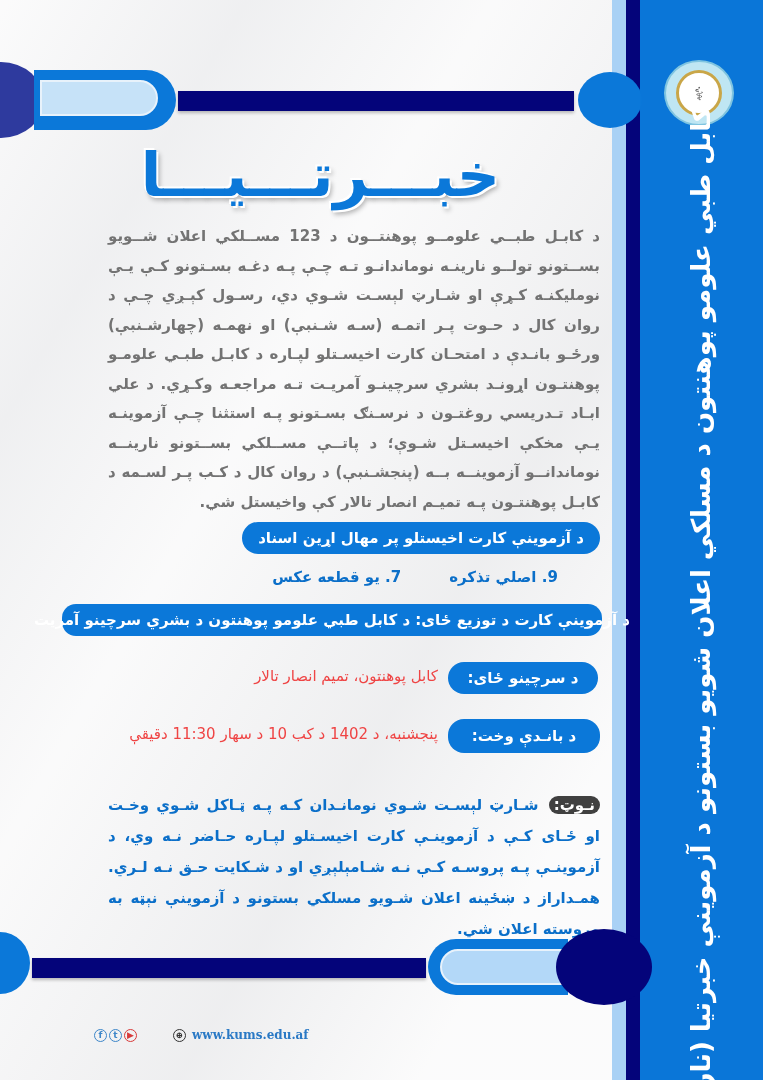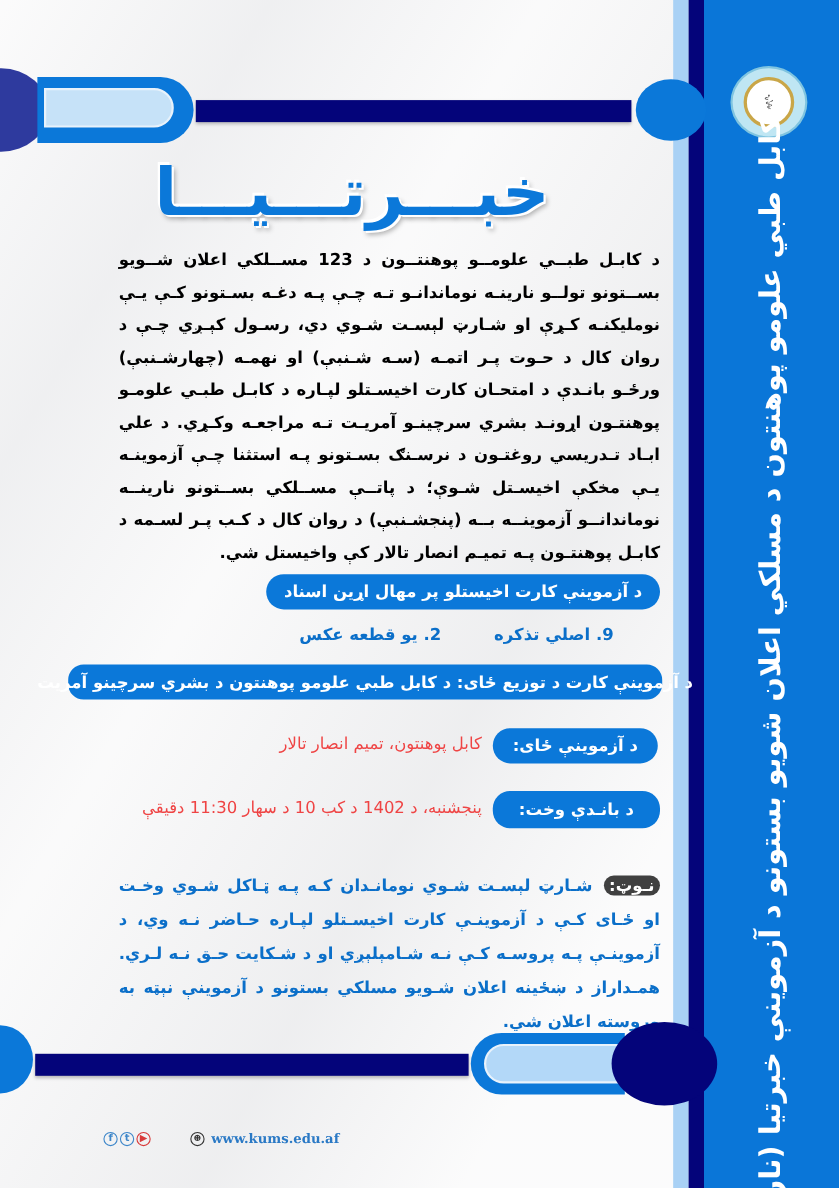--- a/index.html
+++ b/index.html
@@ -42,30 +42,30 @@
   .deco-top-bar { position: absolute; left: 178px; top: 91px; width: 396px; height: 20px; background: #04047a; box-shadow: 0 2px 3px rgba(0,0,0,0.25); }
   .deco-top-dot { position: absolute; left: 578px; top: 72px; width: 64px; height: 56px; border-radius: 50%; background: #0b78d9; }
 
   .deco-bot-dot { position: absolute; left: -30px; top: 932px; width: 60px; height: 62px; border-radius: 50%; background: #0b78d9; }
   .deco-bot-bar { position: absolute; left: 32px; top: 958px; width: 394px; height: 20px; background: #04047a; box-shadow: 0 2px 3px rgba(0,0,0,0.25); }
   .deco-bot-pill-outer { position: absolute; left: 428px; top: 939px; width: 140px; height: 56px; border-radius: 28px 0 0 28px; background: #0b78d9; }
   .deco-bot-pill-inner { position: absolute; left: 440px; top: 949px; width: 128px; height: 36px; border-radius: 18px 0 0 18px; background: #b3d8f8; border: 2px solid #e8f2fb; }
   .deco-bot-circle { position: absolute; left: 556px; top: 929px; width: 96px; height: 76px; border-radius: 50%; background: #04047a; }
 
   .headline {
-    position: absolute; left: 140px; top: 140px; width: 360px; text-align: center;
+    position: absolute; left: 140px; top: 140px; width: 360px; text-align: right;
     direction: rtl; font-size: 60px; font-weight: bold; color: #0b78d9;
     text-shadow: 0 0 0 #fff, 2px 2px 0 #ffffff, -2px -2px 0 #ffffff, 3px 4px 5px rgba(0,0,0,0.3);
     letter-spacing: 6px;
   }
 
   .body-text {
     position: absolute; left: 108px; top: 222px; width: 492px;
     direction: rtl; text-align: justify; text-align-last: right;
-    color: #000000; font-weight: bold; font-size: 15px; line-height: 29.5px;
+    color: #737373; font-weight: bold; font-size: 15px; line-height: 29.5px;
   }
 
   .pill {
     position: absolute; background: #0b78d9; color: #fff; font-weight: bold; font-size: 15px;
     border-radius: 16px; direction: rtl; text-align: center; white-space: nowrap;
     display: flex; align-items: center; justify-content: center;
   }
   .pill-docs { left: 242px; top: 522px; width: 358px; height: 32px; }
   .pill-dist { left: 62px; top: 604px; width: 540px; height: 32px; border-radius: 14px; }
   .pill-place { left: 448px; top: 662px; width: 150px; height: 32px; }
@@ -119,26 +119,26 @@
 <div class="deco-top-bar"></div>
 <div class="deco-top-dot"></div>
 
 <div class="headline">خبـــرتـــیـــا</div>
 
 <div class="body-text">د کابـل طبــي علومــو پوهنتــون د 123 مســلکي اعلان شــویو بســتونو تولــو نارینـه نوماندانـو تـه چـې پـه دغـه بسـتونو کـې یـې نوملیکنـه کـړې او شـارټ لېسـت شـوي دي، رسـول کېـږي چـې د روان کال د حـوت پـر اتمـه (سـه شـنبې) او نهمـه (چهارشـنبې) ورځـو بانـدې د امتحـان کارت اخیسـتلو لپـاره د کابـل طبـي علومـو پوهنتـون اړونـد بشري سرچینـو آمریـت تـه مراجعـه وکـړي. د علي ابـاد تـدریسي روغتـون د نرسـنګ بسـتونو پـه استثنا چـې آزموینـه یـې مخکې اخیسـتل شـوې؛ د پاتــې مســلکي بســتونو نارینــه نوماندانــو آزموینــه بــه (پنجشـنبې) د روان کال د کـب پـر لسـمه د کابـل پوهنتـون پـه تمیـم انصار تالار کې واخیستل شي.</div>
 
 <div class="pill pill-docs">د آزموینې کارت اخیستلو پر مهال اړین اسناد</div>
 <div class="docs-list">
   <span>9. اصلي تذکره</span>
-  <span>2. یو قطعه عکس</span>
+  <span>7. یو قطعه عکس</span>
 </div>
 
 <div class="pill pill-dist">د آزموینې کارت د توزیع ځای: د کابل طبي علومو پوهنتون د بشري سرچینو آمریت</div>
 
-<div class="pill pill-place">د آزموینې ځای:</div>
+<div class="pill pill-place">د سرچینو ځای:</div>
 <div class="value-text place-value">کابل پوهنتون، تمیم انصار تالار</div>
 
 <div class="pill pill-time">د بانـدې وخت:</div>
 <div class="value-text time-value">پنجشنبه، د 1402 د کب 10 د سهار 11:30 دقیقې</div>
 
 <div class="note">
   <span class="note-label">نـوټ:</span>
   <span>شـارټ لېسـت شـوي نومانـدان کـه پـه ټـاکل شـوي وخـت او ځـای کـې د آزموینـې کارت اخیسـتلو لپـاره حـاضر نـه وي، د آزموینـې پـه پروسـه کـې نـه شـامېلېږي او د شـکایت حـق نـه لـري. همـداراز د ښځینه اعلان شـویو مسلکي بستونو د آزموینې نېټه به وروسته اعلان شي.</span>
 </div>
 

